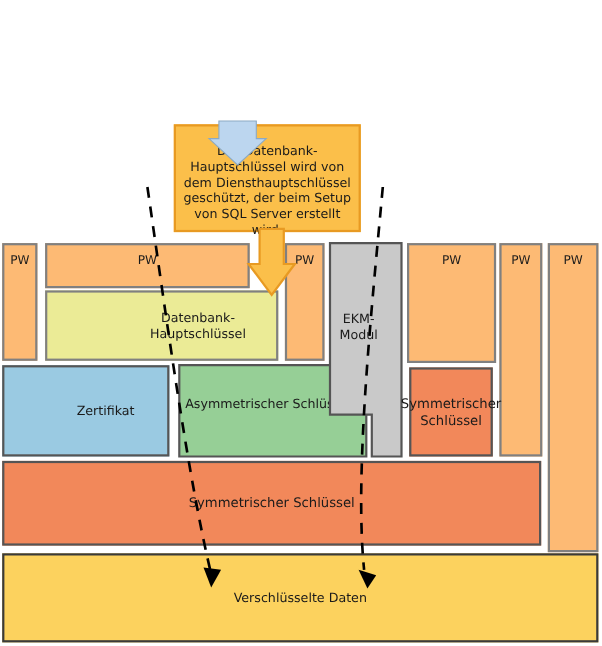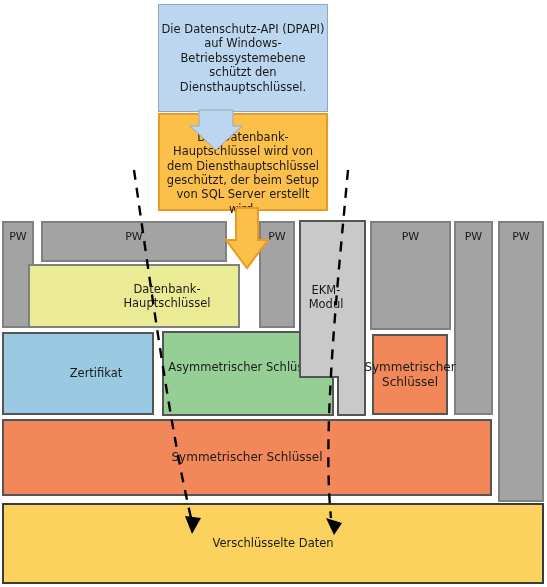--- a/index.html
+++ b/index.html
@@ -32,21 +32,21 @@
   .callout-blue {
     background: #bcd6ef;
     border-color: #8ba9c4;
   }
   .callout-orange {
     background: #fbbf4a;
     border: 2px solid #e89a22;
     font-size: 11.5px;
   }
   .pwbox {
-    background: #a3a3a3;
+    background: #fdba74;
     border: 2px solid #808080;
     font-size: 11px;
     align-items: flex-start;
     padding-top: 7px;
   }
   .yellowkey {
     background: #ebeb96;
     border: 2px solid #808080;
     font-size: 11.5px;
   }
@@ -80,23 +80,20 @@
     width: 547px;
     height: 587px;
     pointer-events: none;
   }
 </style>
 </head>
 <body>
 
 <div id="canvas">
 
-  <div class="box callout callout-blue" style="left:158px; top:4px; width:170px; height:108px;">
-    <span>Die Datenschutz-API (DPAPI) auf Windows-Betriebssystemebene schützt den Diensthauptschlüssel.</span>
-  </div>
 
   <div class="box callout callout-orange" style="left:158px; top:113px; width:170px; height:98px;">
     <span style="padding:0 4px; padding-top:22px;">Der Datenbank-Hauptschlüssel wird von dem Diensthauptschlüssel geschützt, der beim Setup von SQL Server erstellt wird.</span>
   </div>
 
   <div class="box pwbox" style="left:2px; top:221px; width:32px; height:107px;">
     <span>PW</span>
   </div>
 
   <div class="box pwbox" style="left:41px; top:221px; width:186px; height:41px;">
@@ -112,21 +109,21 @@
   </div>
 
   <div class="box pwbox" style="left:454px; top:221px; width:39px; height:194px;">
     <span>PW</span>
   </div>
 
   <div class="box pwbox" style="left:498px; top:221px; width:46px; height:281px;">
     <span>PW</span>
   </div>
 
-  <div class="box yellowkey" style="left:28px; top:264px; width:212px; height:64px;padding-left:11px;">
+  <div class="box yellowkey" style="left:41px; top:264px; width:212px; height:64px;padding-left:11px;">
     <span style="margin-left:55px;">Datenbank-Hauptschlüssel</span>
   </div>
 
   <div class="box certbox" style="left:2px; top:332px; width:152px; height:83px;padding-left:36px;">
     <span>Zertifikat</span>
   </div>
 
   <svg class="overlay">
     <polygon points="163,332 325,332 325,372 333,372 333,415 163,415" fill="#96cf96" stroke="#555555" stroke-width="2"></polygon>
   </svg>

